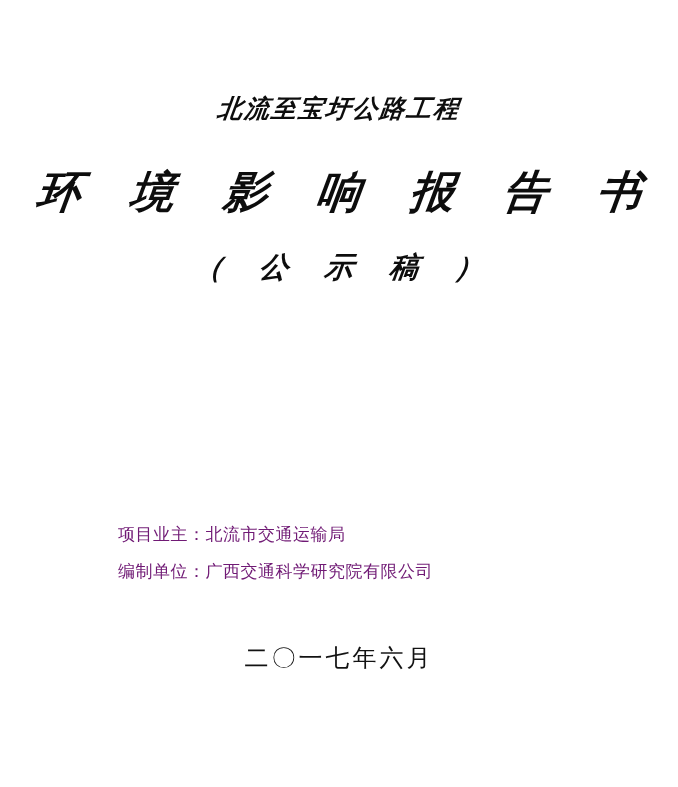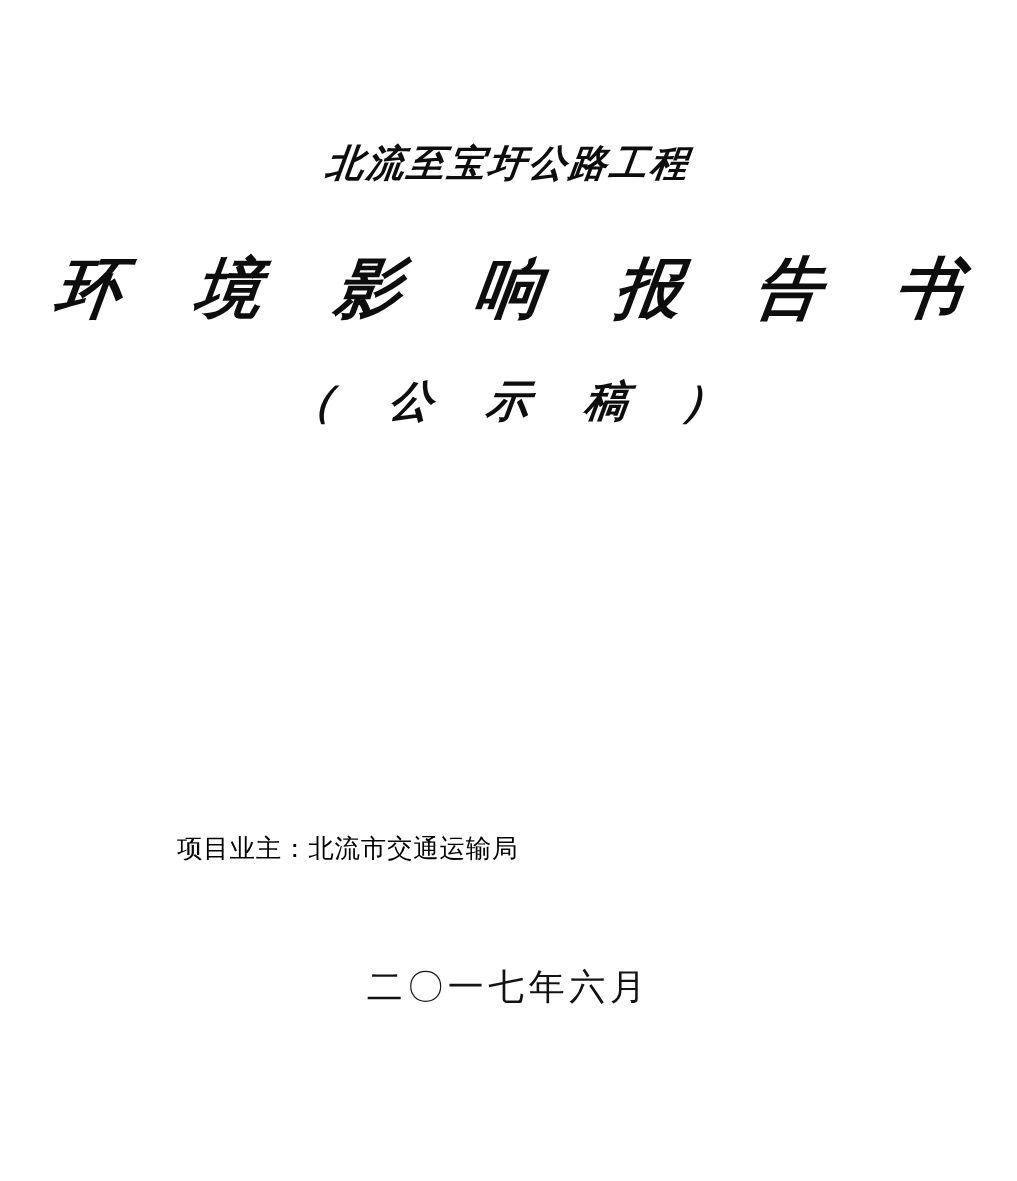--- a/index.html
+++ b/index.html
@@ -73,27 +73,27 @@
     font-size: 29px;
     letter-spacing: 13px;
     padding-left: 13px;
     color: #0d0d0d;
     transform: skewX(-7deg);
   }
 
   .meta-block {
     position: absolute;
     left: 118px;
-    top: 548px;
+    top: 516px;
     width: 460px;
     text-align: left;
     font-family: "DejaVu Serif", serif;
     font-size: 17px;
     line-height: 37px;
-    color: #000000;
+    color: #701a75;
   }
   .meta-row {
     white-space: nowrap;
   }
   .meta-label {
     letter-spacing: 0.5px;
   }
   .meta-value {
     letter-spacing: 0.5px;
   }
@@ -123,17 +123,20 @@
 
     <div class="main-title">环 境 影 响 报 告 书</div>
 
     <div class="sub-title">（ 公 示 稿 ）</div>
   </div>
 
   <div class="meta-block">
     <div class="meta-row">
       <span class="meta-label">项目业主：</span><span class="meta-value">北流市交通运输局</span>
     </div>
+    <div class="meta-row">
+      <span class="meta-label">编制单位：</span><span class="meta-value">广西交通科学研究院有限公司</span>
+    </div>
   </div>
 
   <div class="date-block">二〇一七年六月</div>
 
 </div>
 
 </body></html>

